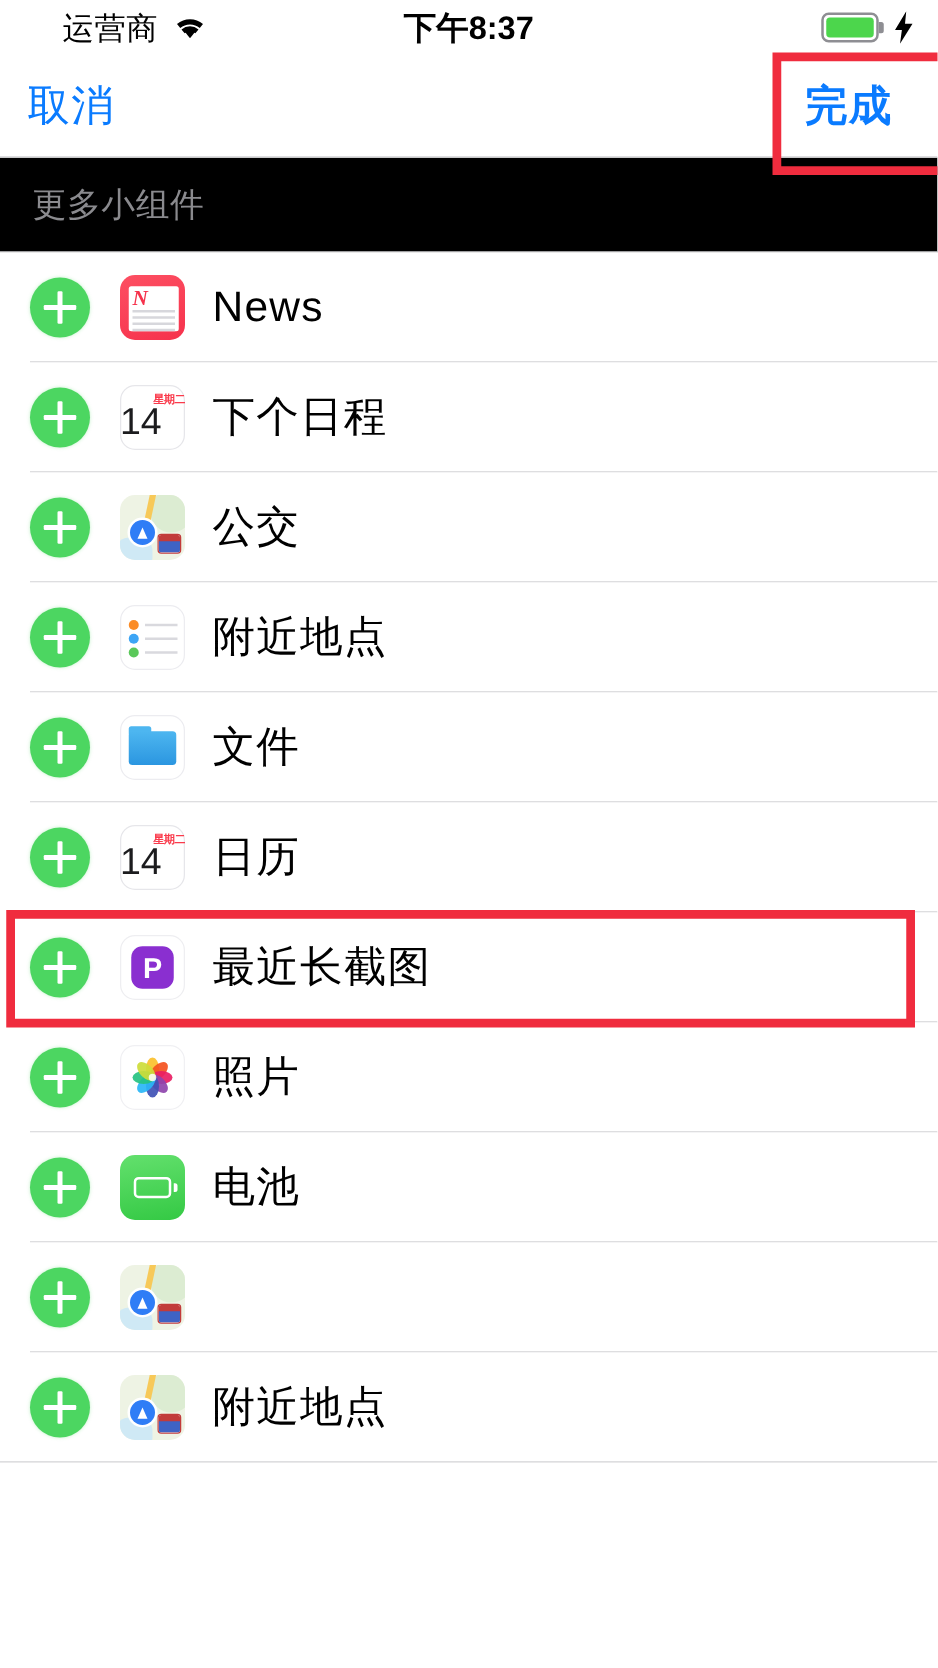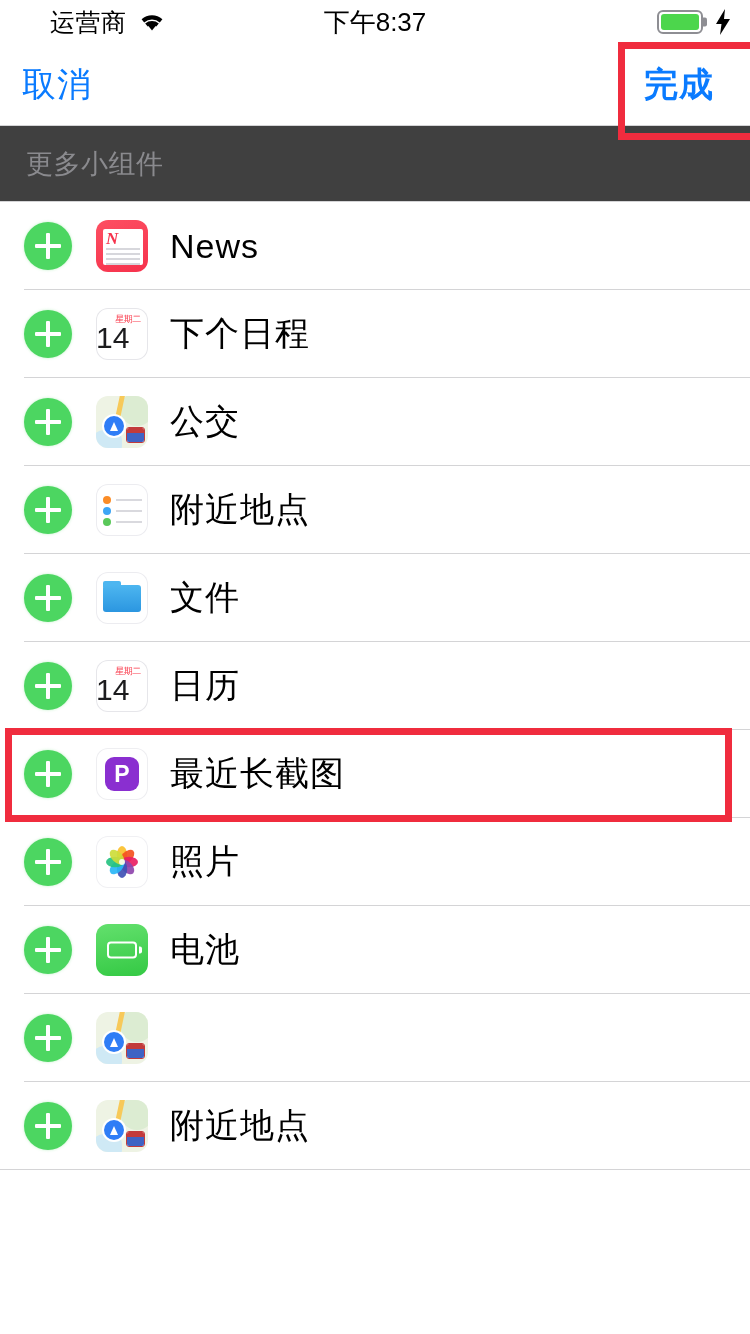--- a/index.html
+++ b/index.html
@@ -17,21 +17,21 @@
     position:relative; height:44px; width:100%;
     display:flex; align-items:center;
     padding:0 18px; color:#000;
   }
   .sb-left { display:flex; align-items:center; gap:10px;margin-left:32px; }
   .sb-carrier { font-size:25px; font-weight:400; letter-spacing:0.5px; }
   .wifi-icon { width:30px; height:22px; display:block; }
   .sb-time {
     position:absolute; left:0; right:0; top:0; height:44px;
     display:flex; align-items:center; justify-content:center;
-    font-size:26px; font-weight:400; letter-spacing:0px;
+    font-size:26px; font-weight:700; letter-spacing:0px;
     pointer-events:none;
   }
   .sb-right {
     margin-left:auto; display:flex; align-items:center; gap:4px;
     position:relative; z-index:2;
   }
   .battery {
     width:46px; height:24px; border:2px solid #8e8e93; border-radius:6px;
     position:relative; padding:2px; background:#fff;
   }
@@ -59,21 +59,21 @@
   }
   .nav-done-wrap::after {
     content:""; position:absolute; left:-12px; top:-12px;
     width:126px; height:84px; border:7px solid #f02c3e;
     pointer-events:none;
   }
 
   
   .section-header {
     height:76px; display:flex; align-items:center;
-    padding-left:26px; background:#404040;
+    padding-left:26px; background:#000000;
     border-bottom:1px solid #d4d4d6;
   }
   .section-header span {
     font-size:27px; color:#8a8a8e; letter-spacing:0.5px;
   }
 
   
   .widget-list { background:#fff; position:relative; }
   .widget-row {
     position:relative; height:88px; display:flex; align-items:center;
@@ -118,22 +118,22 @@
     position:absolute; left:3px; right:3px; height:1.5px; background:#d7d7dc;
   }
   .ic-news .nglyph {
     position:absolute; left:3px; top:2px; width:15px; height:15px;
     color:#f6324c; font-size:17px; font-weight:700; line-height:15px;
     font-family:"Liberation Serif",serif; font-style:italic;
   }
   
   .ic-cal { background:#fff; box-shadow:inset 0 0 0 1px #e6e6ea; }
   .ic-cal .wk {
-    position:absolute; top:5px; left:0; right:0; text-align:center;
-    font-size:9px; color:#fa3b4c; font-weight:400; letter-spacing:-0.5px;padding-left:12px;
+    position:absolute; top:5px; left:0; right:0; text-align:right;
+    font-size:9px; color:#fa3b4c; font-weight:700; letter-spacing:-0.5px;padding-left:12px;
   }
   .ic-cal .day {
     position:absolute; top:14px; left:0; right:0; text-align:left;
     font-size:30px; color:#1c1c1e; font-weight:300; line-height:32px;
   }
   
   .ic-phone { background:linear-gradient(170deg,#64e16a 0%,#2dbd3a 100%); }
   .ic-phone .handset {
     position:absolute; left:50%; top:50%; transform:translate(-50%,-50%) rotate(8deg);
     width:30px; height:30px;

